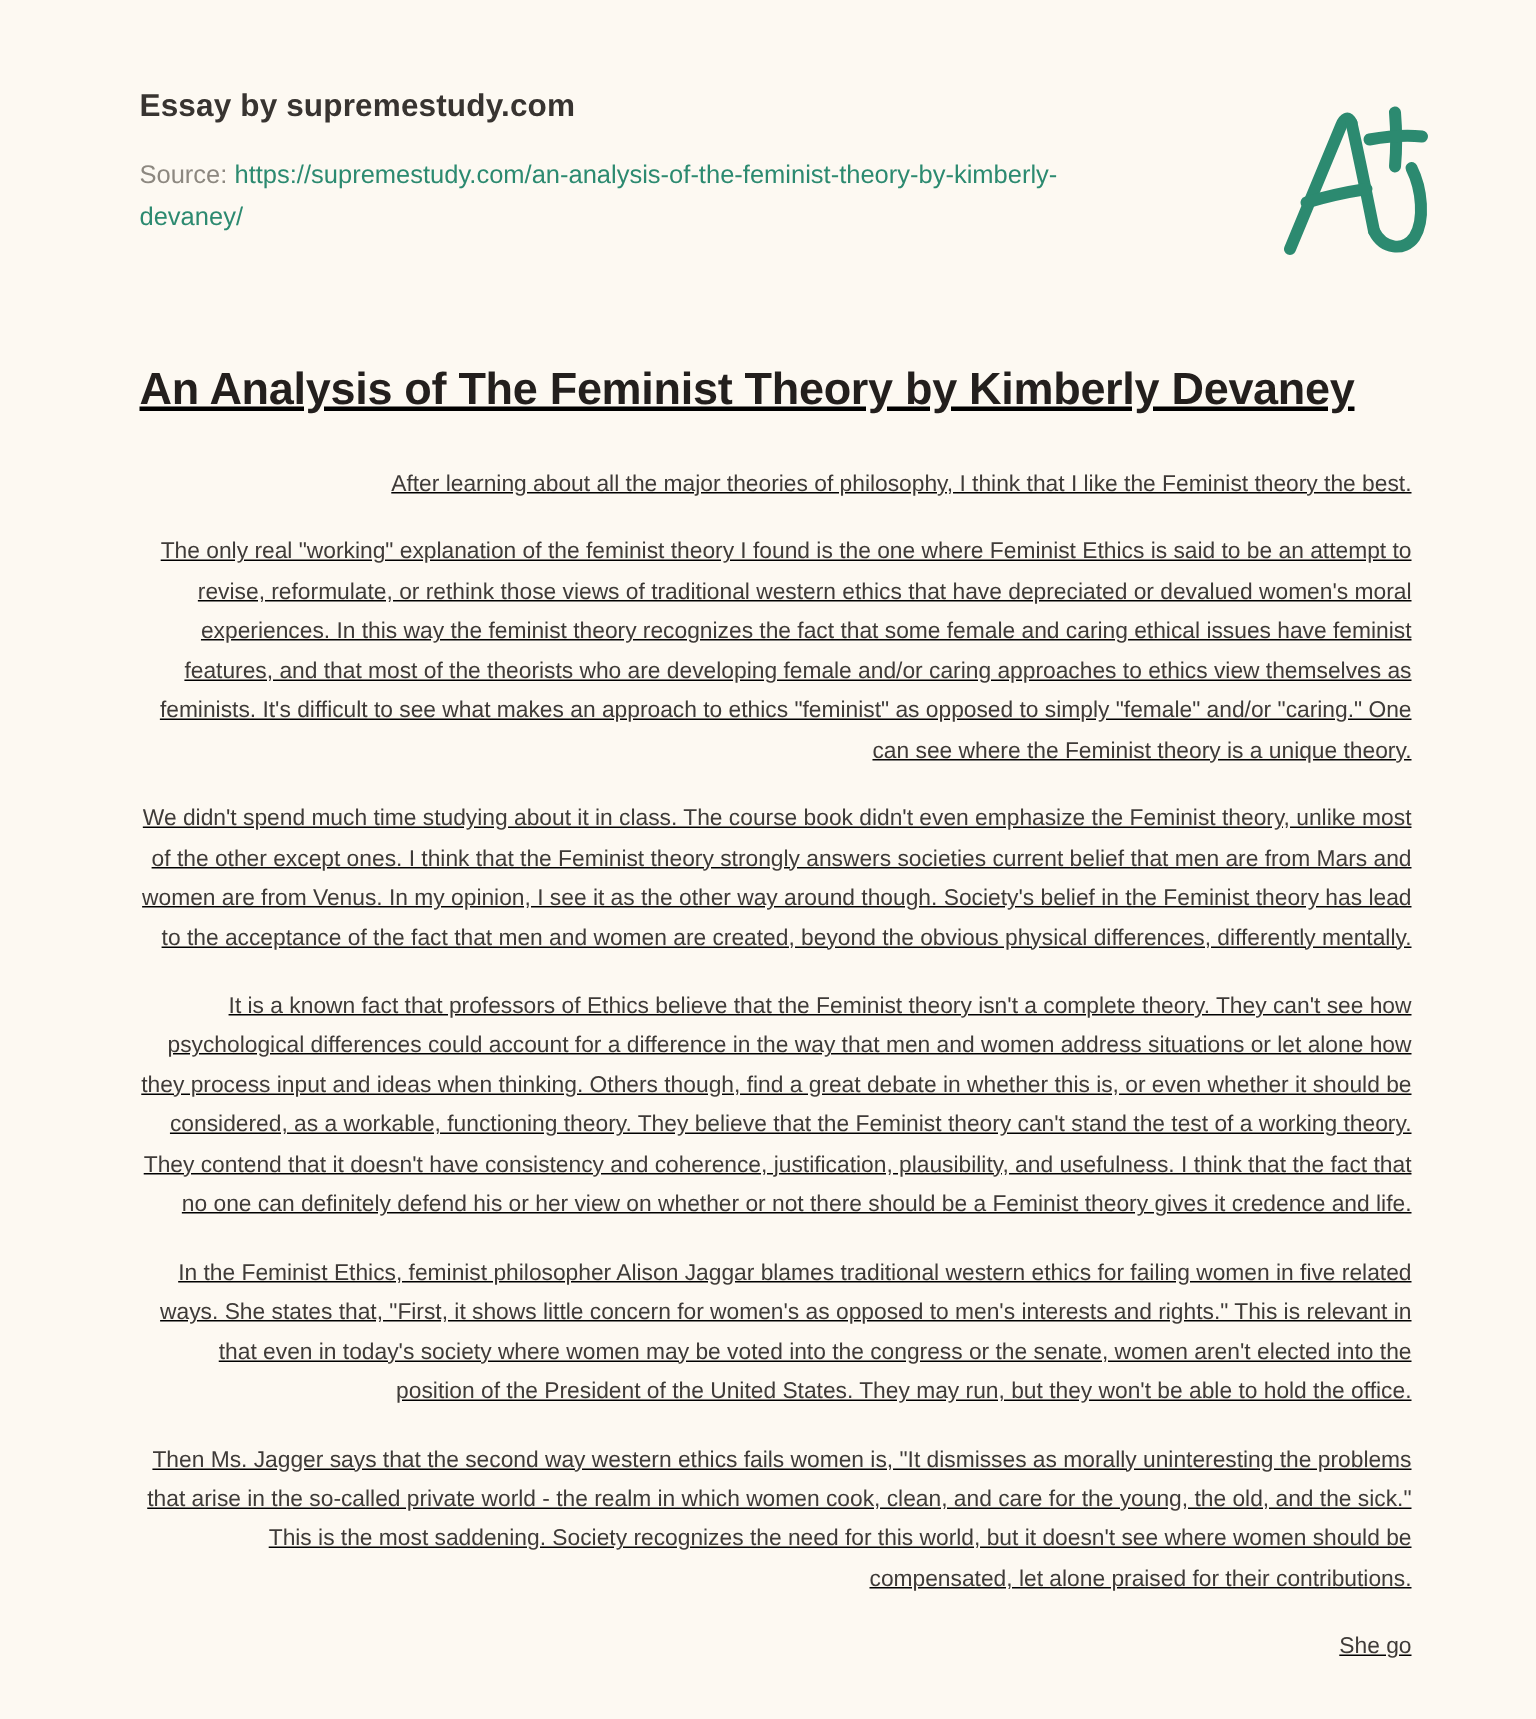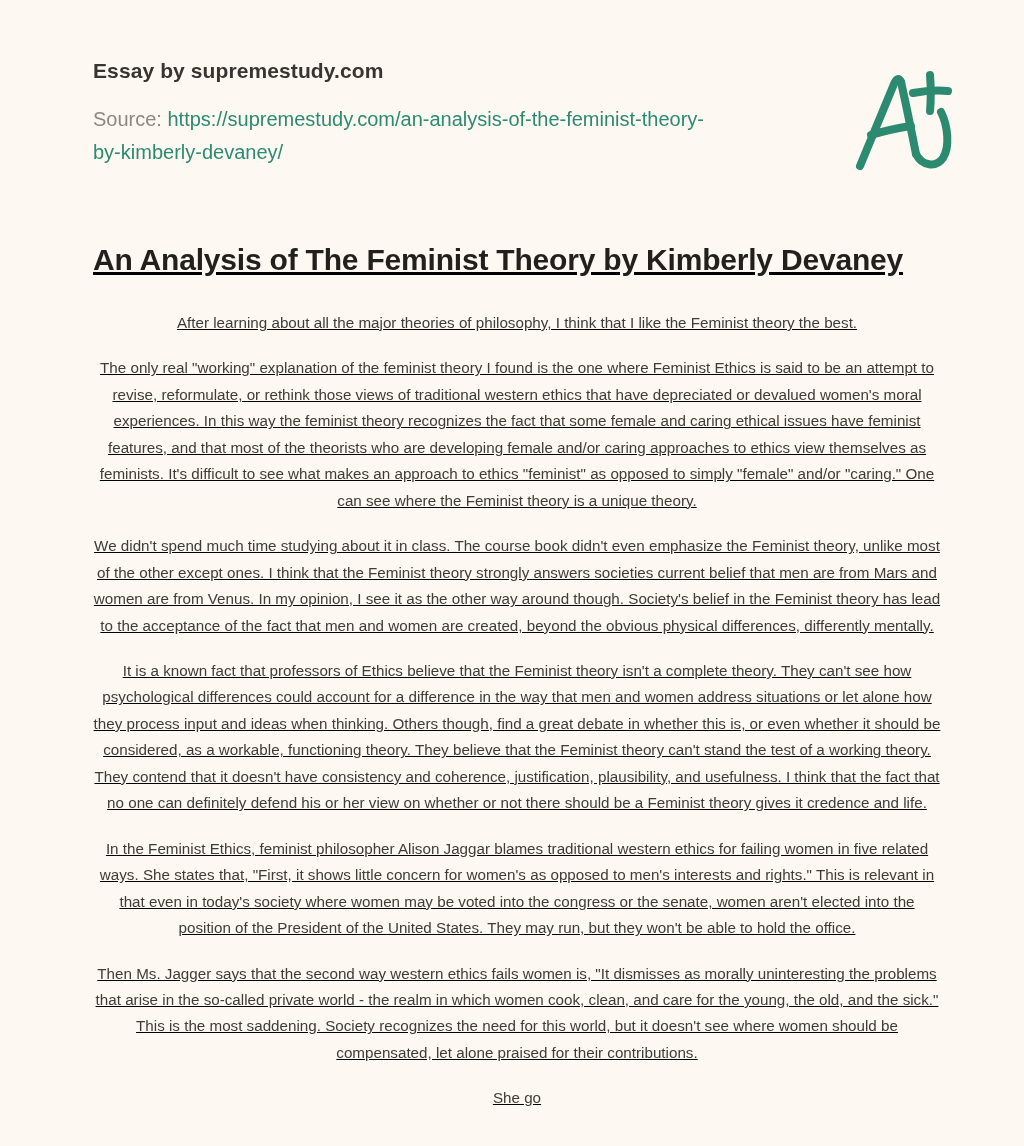--- a/index.html
+++ b/index.html
@@ -37,21 +37,21 @@
     font-size: 21px;
     font-weight: bold;
     color: #383431;
     letter-spacing: 0.1px;
     line-height: 1.25;
     margin: 0;
   }
 
   .source-line {
     margin-top: 19px;
-    font-size: 20px;
+    font-size: 17px;
     line-height: 1.62;
     color: #8d8880;
     max-width: 630px;
     word-break: break-word;
   }
 
   .source-label {
     color: #8d8880;
   }
 
@@ -86,21 +86,21 @@
     line-height: 1.3;
     margin: 0 0 31px 0;
     letter-spacing: -0.2px;
   }
 
   .article-body p {
     font-size: 15.2px;
     line-height: 1.74;
     color: #3f3b38;
     margin: 0 0 19px 0;
-    text-align: center;
+    text-align: right;
   }
   .article-body p:last-child { margin-bottom: 0; }
 </style>
 </head>
 <body>
 
 <div class="page">
 
   <div class="header">
     <div class="brand-line">Essay by supremestudy.com</div>

